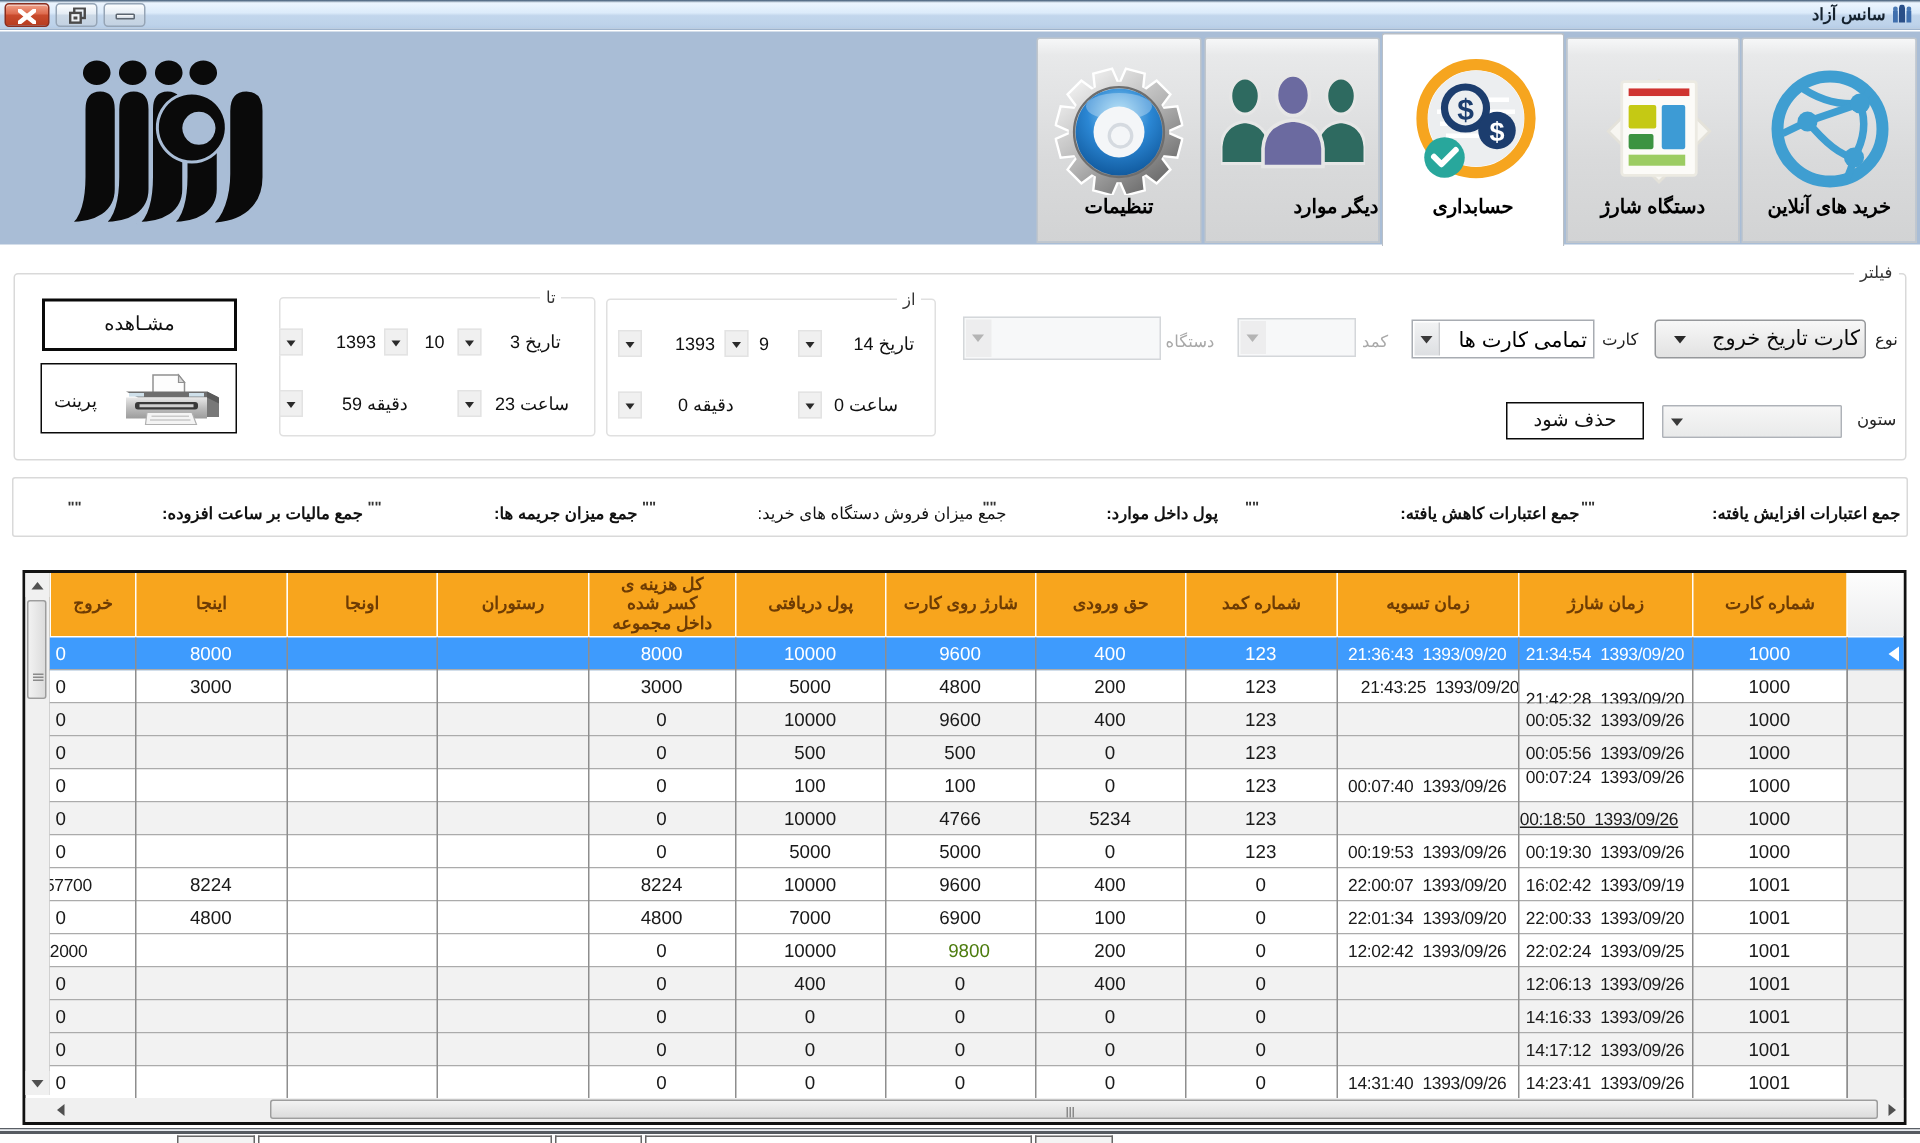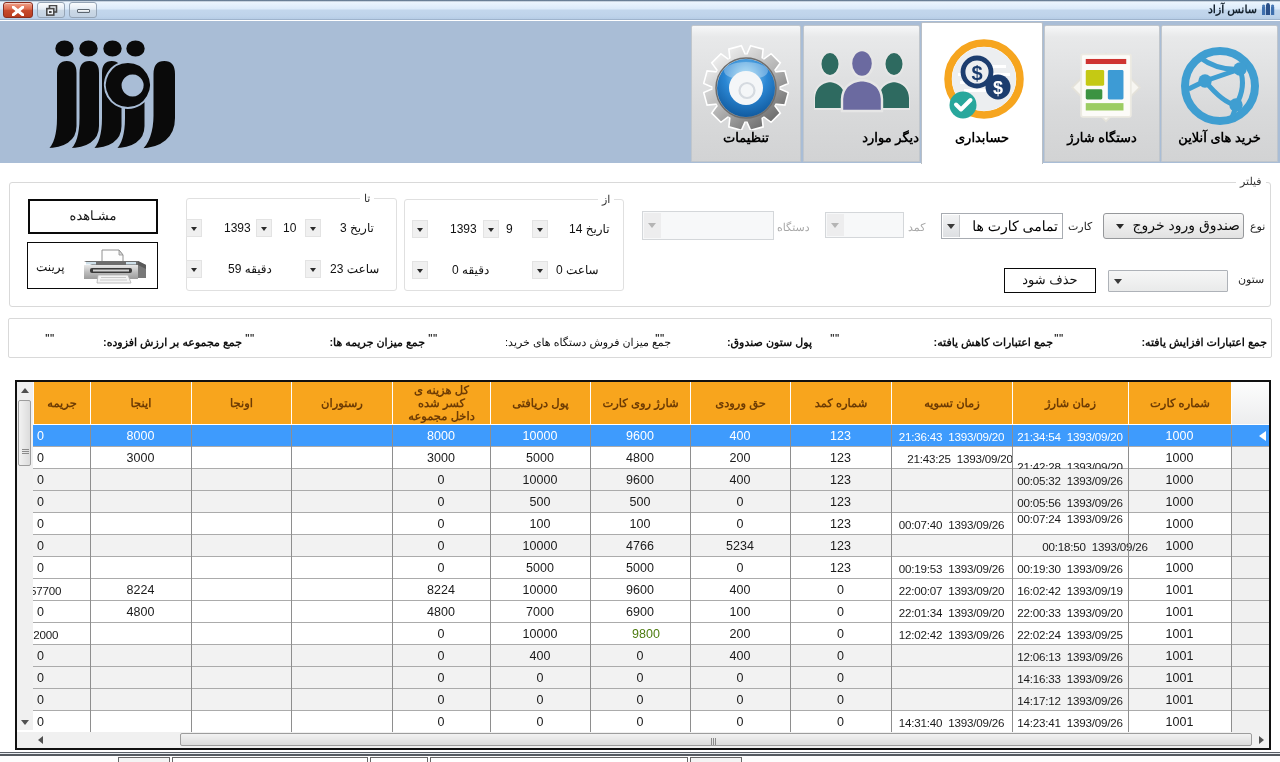--- a/index.html
+++ b/index.html
@@ -163,21 +163,21 @@
  </g>
 </svg></div>
 <div class="abs" style="left:0;right:0;top:104px;text-align:center;font-size:13px;font-weight:bold;color:#000;direction:rtl;">خرید های آنلاین</div>
 </div>
 
 <div class="abs" style="left:9px;top:182px;width:1262px;height:125px;border:1px solid #d9d9d9;border-radius:3px;"></div>
 <div class="abs" style="left:1236px;top:175px;padding:0 4px;background:#fff;font-size:11px;color:#333;direction:rtl;">فیلتر</div>
 
 <div class="abs" style="left:1250px;top:220px;font-size:11px;color:#222;direction:rtl;">نوع</div>
 <div class="abs" style="left:1103px;top:213px;width:141px;height:26px;border:1px solid #96989b;border-radius:3px;background:linear-gradient(180deg,#f7f7f7,#e2e2e2);">
-  <div class="abs" style="right:3px;top:3px;font-size:14px;color:#0a0a0a;direction:rtl;">صندوق ورود خروج</div>
+  <div class="abs" style="right:3px;top:3px;font-size:14px;color:#0a0a0a;direction:rtl;">کارت تاریخ خروج</div>
   <div class="abs" style="left:12px;top:10px;width:0;height:0;border-left:4px solid transparent;border-right:4px solid transparent;border-top:5px solid #2a2a2a;"></div>
 </div>
 <div class="abs" style="left:1068px;top:220px;font-size:11px;color:#222;direction:rtl;">کارت</div>
 <div class="abs" style="left:941px;top:213px;width:122px;height:26px;border:1px solid #a8acb2;background:#fff;">
   <div class="abs" style="right:4px;top:4px;font-size:14px;color:#000;direction:rtl;">تمامی کارت ها</div>
   <div class="abs" style="left:1px;top:1px;width:17px;height:22px;background:linear-gradient(180deg,#f2f3f4,#dddfe2);border-right:1px solid #c8cacd;">
     <div class="abs" style="left:4px;top:9px;width:0;height:0;border-left:4px solid transparent;border-right:4px solid transparent;border-top:5px solid #3a3a3a;"></div>
   </div>
 </div>
 <div class="abs" style="left:908px;top:221px;font-size:11px;color:#a8a8a8;direction:rtl;">کمد</div>
@@ -269,32 +269,32 @@
 <div class="abs" style="left:1238px;top:273px;font-size:11px;color:#222;direction:rtl;">ستون</div>
 <div class="abs" style="left:1108px;top:270px;width:120px;height:22px;border:1px solid #aeb2b8;background:linear-gradient(180deg,#f6f6f6,#e9eaea);border-radius:1px;">
   <div class="abs" style="left:5px;top:8px;width:0;height:0;border-left:4px solid transparent;border-right:4px solid transparent;border-top:5px solid #3a3a3a;"></div>
 </div>
 <div class="abs" style="left:1004px;top:268px;width:92px;height:25px;border:1.5px solid #0a0a0a;background:#fff;
  text-align:center;line-height:22px;font-size:13px;color:#111;direction:rtl;">حذف شود</div>
 
 <div class="abs" style="left:8px;top:318px;width:1264px;height:40px;border:1px solid #d9d9d9;border-radius:2px;background:#fff;"></div>
 <div class="abs" style="right:13px;top:336px;font-size:11px;font-weight:bold;color:#111;direction:rtl;white-space:nowrap;">جمع اعتبارات افزایش یافته:</div>
 <div class="abs" style="right:227px;top:336px;font-size:11px;font-weight:bold;color:#111;direction:rtl;white-space:nowrap;">جمع اعتبارات کاهش یافته:</div>
-<div class="abs" style="right:468px;top:336px;font-size:11px;font-weight:bold;color:#111;direction:rtl;white-space:nowrap;">پول ستون صندوق:</div>
+<div class="abs" style="right:468px;top:336px;font-size:11px;font-weight:bold;color:#111;direction:rtl;white-space:nowrap;">پول داخل موارد:</div>
 <div class="abs" style="right:609px;top:336px;font-size:11px;font-weight:normal;color:#111;direction:rtl;white-space:nowrap;">جمع میزان فروش دستگاه های خرید:</div>
 <div class="abs" style="right:855px;top:336px;font-size:11px;font-weight:bold;color:#111;direction:rtl;white-space:nowrap;">جمع میزان جریمه ها:</div>
-<div class="abs" style="right:1038px;top:336px;font-size:11px;font-weight:bold;color:#111;direction:rtl;white-space:nowrap;">جمع مجموعه بر ارزش افزوده:</div>
+<div class="abs" style="right:1038px;top:336px;font-size:11px;font-weight:bold;color:#111;direction:rtl;white-space:nowrap;">جمع مالیات بر ساعت افزوده:</div>
 <div class="abs" style="left:1054px;top:333px;font-size:10px;font-weight:bold;color:#333;">""</div>
 <div class="abs" style="left:830px;top:333px;font-size:10px;font-weight:bold;color:#333;">""</div>
 <div class="abs" style="left:655px;top:333px;font-size:10px;font-weight:bold;color:#333;">""</div>
 <div class="abs" style="left:428px;top:333px;font-size:10px;font-weight:bold;color:#333;">""</div>
 <div class="abs" style="left:245px;top:333px;font-size:10px;font-weight:bold;color:#333;">""</div>
 <div class="abs" style="left:45px;top:333px;font-size:10px;font-weight:bold;color:#333;">""</div>
 <div class="abs" style="left:15px;top:380px;width:1256px;height:370px;border:2px solid #111;background:#fff;"></div>
-<div class="abs" style="left:33px;top:382px;width:57px;height:42px;background:#f8a51d;border-left:1px solid #fdfdfd;display:flex;align-items:center;justify-content:center;font-size:11.5px;font-weight:bold;color:#6e3c04;direction:rtl;text-align:center;line-height:13px;">جریمه</div>
+<div class="abs" style="left:33px;top:382px;width:57px;height:42px;background:#f8a51d;border-left:1px solid #fdfdfd;display:flex;align-items:center;justify-content:center;font-size:11.5px;font-weight:bold;color:#6e3c04;direction:rtl;text-align:center;line-height:13px;">خروج</div>
 <div class="abs" style="left:90px;top:382px;width:101px;height:42px;background:#f8a51d;border-left:1px solid #fdfdfd;display:flex;align-items:center;justify-content:center;font-size:11.5px;font-weight:bold;color:#6e3c04;direction:rtl;text-align:center;line-height:13px;">اینجا</div>
 <div class="abs" style="left:191px;top:382px;width:100px;height:42px;background:#f8a51d;border-left:1px solid #fdfdfd;display:flex;align-items:center;justify-content:center;font-size:11.5px;font-weight:bold;color:#6e3c04;direction:rtl;text-align:center;line-height:13px;">اونجا</div>
 <div class="abs" style="left:291px;top:382px;width:101px;height:42px;background:#f8a51d;border-left:1px solid #fdfdfd;display:flex;align-items:center;justify-content:center;font-size:11.5px;font-weight:bold;color:#6e3c04;direction:rtl;text-align:right;line-height:13px;">رستوران</div>
 <div class="abs" style="left:392px;top:382px;width:98px;height:42px;background:#f8a51d;border-left:1px solid #fdfdfd;display:flex;align-items:center;justify-content:center;font-size:11.5px;font-weight:bold;color:#6e3c04;direction:rtl;text-align:center;line-height:13px;">کل هزینه ی<br>کسر شده<br>داخل مجموعه</div>
 <div class="abs" style="left:490px;top:382px;width:100px;height:42px;background:#f8a51d;border-left:1px solid #fdfdfd;display:flex;align-items:center;justify-content:center;font-size:11.5px;font-weight:bold;color:#6e3c04;direction:rtl;text-align:center;line-height:13px;">پول دریافتی</div>
 <div class="abs" style="left:590px;top:382px;width:100px;height:42px;background:#f8a51d;border-left:1px solid #fdfdfd;display:flex;align-items:center;justify-content:center;font-size:11.5px;font-weight:bold;color:#6e3c04;direction:rtl;text-align:center;line-height:13px;">شارژ روی کارت</div>
 <div class="abs" style="left:690px;top:382px;width:100px;height:42px;background:#f8a51d;border-left:1px solid #fdfdfd;display:flex;align-items:center;justify-content:center;font-size:11.5px;font-weight:bold;color:#6e3c04;direction:rtl;text-align:center;line-height:13px;">حق ورودی</div>
 <div class="abs" style="left:790px;top:382px;width:101px;height:42px;background:#f8a51d;border-left:1px solid #fdfdfd;display:flex;align-items:center;justify-content:center;font-size:11.5px;font-weight:bold;color:#6e3c04;direction:rtl;text-align:center;line-height:13px;">شماره کمد</div>
 <div class="abs" style="left:891px;top:382px;width:121px;height:42px;background:#f8a51d;border-left:1px solid #fdfdfd;display:flex;align-items:center;justify-content:center;font-size:11.5px;font-weight:bold;color:#6e3c04;direction:rtl;text-align:center;line-height:13px;">زمان تسویه</div>
 <div class="abs" style="left:1012px;top:382px;width:116px;height:42px;background:#f8a51d;border-left:1px solid #fdfdfd;display:flex;align-items:center;justify-content:center;font-size:11.5px;font-weight:bold;color:#6e3c04;direction:rtl;text-align:center;line-height:13px;">زمان شارژ</div>
@@ -356,21 +356,21 @@
 <div class="abs" style="left:1012px;top:507px;width:116px;height:22px;display:flex;align-items:center;justify-content:center;font-size:11.6px;letter-spacing:-0.2px;color:#1a1a1a;overflow:hidden;white-space:nowrap;">00:07:24&nbsp;&nbsp;1393/09/26</div>
 <div class="abs" style="left:1128px;top:513px;width:103px;height:22px;display:flex;align-items:center;justify-content:center;font-size:12.5px;color:#1a1a1a;overflow:hidden;white-space:nowrap;">1000</div>
 <div class="abs" style="left:1231px;top:513px;width:38px;height:22px;background:#f0f0f0;border-left:1px solid #9a9a9a;border-bottom:1px solid #ababab;"></div>
 <div class="abs" style="left:33px;top:535px;width:1198px;height:22px;background:#f2f2f2;border-bottom:1px solid #ababab;"></div>
 <div class="abs" style="left:33px;top:535px;width:57px;height:22px;padding-left:4px;display:flex;align-items:center;justify-content:flex-start;font-size:12.5px;color:#1a1a1a;overflow:hidden;white-space:nowrap;">0</div>
 <div class="abs" style="left:392px;top:535px;width:98px;height:22px;display:flex;align-items:center;justify-content:center;font-size:12.5px;color:#1a1a1a;overflow:hidden;white-space:nowrap;">0</div>
 <div class="abs" style="left:490px;top:535px;width:100px;height:22px;display:flex;align-items:center;justify-content:center;font-size:12.5px;color:#1a1a1a;overflow:hidden;white-space:nowrap;">10000</div>
 <div class="abs" style="left:590px;top:535px;width:100px;height:22px;display:flex;align-items:center;justify-content:center;font-size:12.5px;color:#1a1a1a;overflow:hidden;white-space:nowrap;">4766</div>
 <div class="abs" style="left:690px;top:535px;width:100px;height:22px;display:flex;align-items:center;justify-content:center;font-size:12.5px;color:#1a1a1a;overflow:hidden;white-space:nowrap;">5234</div>
 <div class="abs" style="left:790px;top:535px;width:101px;height:22px;display:flex;align-items:center;justify-content:center;font-size:12.5px;color:#1a1a1a;overflow:hidden;white-space:nowrap;">123</div>
-<div class="abs" style="left:1037px;top:535px;width:116px;height:22px;display:flex;align-items:center;justify-content:center;font-size:11.6px;letter-spacing:-0.2px;color:#1a1a1a;overflow:hidden;white-space:nowrap;">00:18:50&nbsp;&nbsp;1393/09/26</div>
+<div class="abs" style="left:1008px;top:535px;width:116px;height:22px;display:flex;align-items:center;justify-content:center;font-size:11.6px;letter-spacing:-0.2px;color:#1a1a1a;overflow:hidden;white-space:nowrap;text-decoration:underline;">00:18:50&nbsp;&nbsp;1393/09/26</div>
 <div class="abs" style="left:1128px;top:535px;width:103px;height:22px;display:flex;align-items:center;justify-content:center;font-size:12.5px;color:#1a1a1a;overflow:hidden;white-space:nowrap;">1000</div>
 <div class="abs" style="left:1231px;top:535px;width:38px;height:22px;background:#f0f0f0;border-left:1px solid #9a9a9a;border-bottom:1px solid #ababab;"></div>
 <div class="abs" style="left:33px;top:557px;width:1198px;height:22px;background:#ffffff;border-bottom:1px solid #ababab;"></div>
 <div class="abs" style="left:33px;top:557px;width:57px;height:22px;padding-left:4px;display:flex;align-items:center;justify-content:flex-start;font-size:12.5px;color:#1a1a1a;overflow:hidden;white-space:nowrap;">0</div>
 <div class="abs" style="left:392px;top:557px;width:98px;height:22px;display:flex;align-items:center;justify-content:center;font-size:12.5px;color:#1a1a1a;overflow:hidden;white-space:nowrap;">0</div>
 <div class="abs" style="left:490px;top:557px;width:100px;height:22px;display:flex;align-items:center;justify-content:center;font-size:12.5px;color:#1a1a1a;overflow:hidden;white-space:nowrap;">5000</div>
 <div class="abs" style="left:590px;top:557px;width:100px;height:22px;display:flex;align-items:center;justify-content:center;font-size:12.5px;color:#1a1a1a;overflow:hidden;white-space:nowrap;">5000</div>
 <div class="abs" style="left:690px;top:557px;width:100px;height:22px;display:flex;align-items:center;justify-content:center;font-size:12.5px;color:#1a1a1a;overflow:hidden;white-space:nowrap;">0</div>
 <div class="abs" style="left:790px;top:557px;width:101px;height:22px;display:flex;align-items:center;justify-content:center;font-size:12.5px;color:#1a1a1a;overflow:hidden;white-space:nowrap;">123</div>
 <div class="abs" style="left:891px;top:557px;width:121px;height:22px;display:flex;align-items:center;justify-content:center;font-size:11.6px;letter-spacing:-0.2px;color:#1a1a1a;overflow:hidden;white-space:nowrap;">00:19:53&nbsp;&nbsp;1393/09/26</div>

